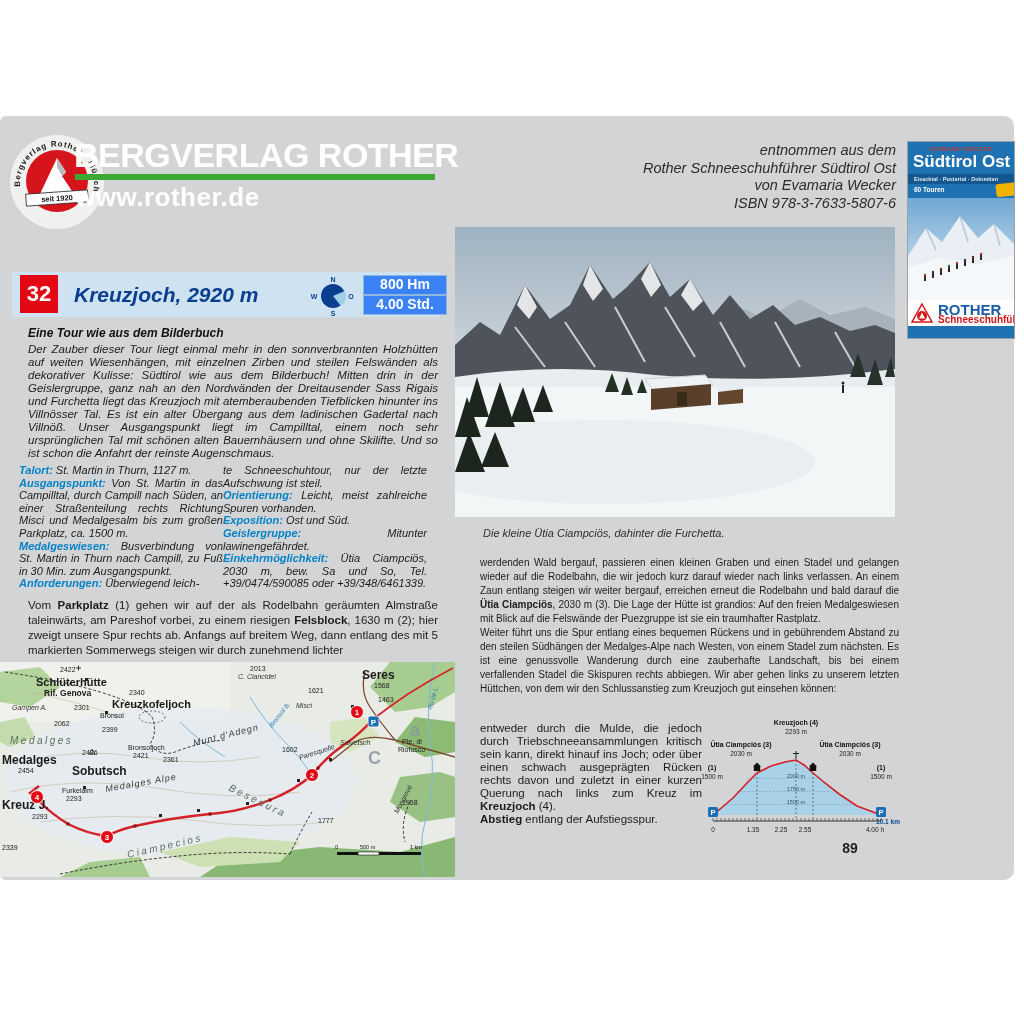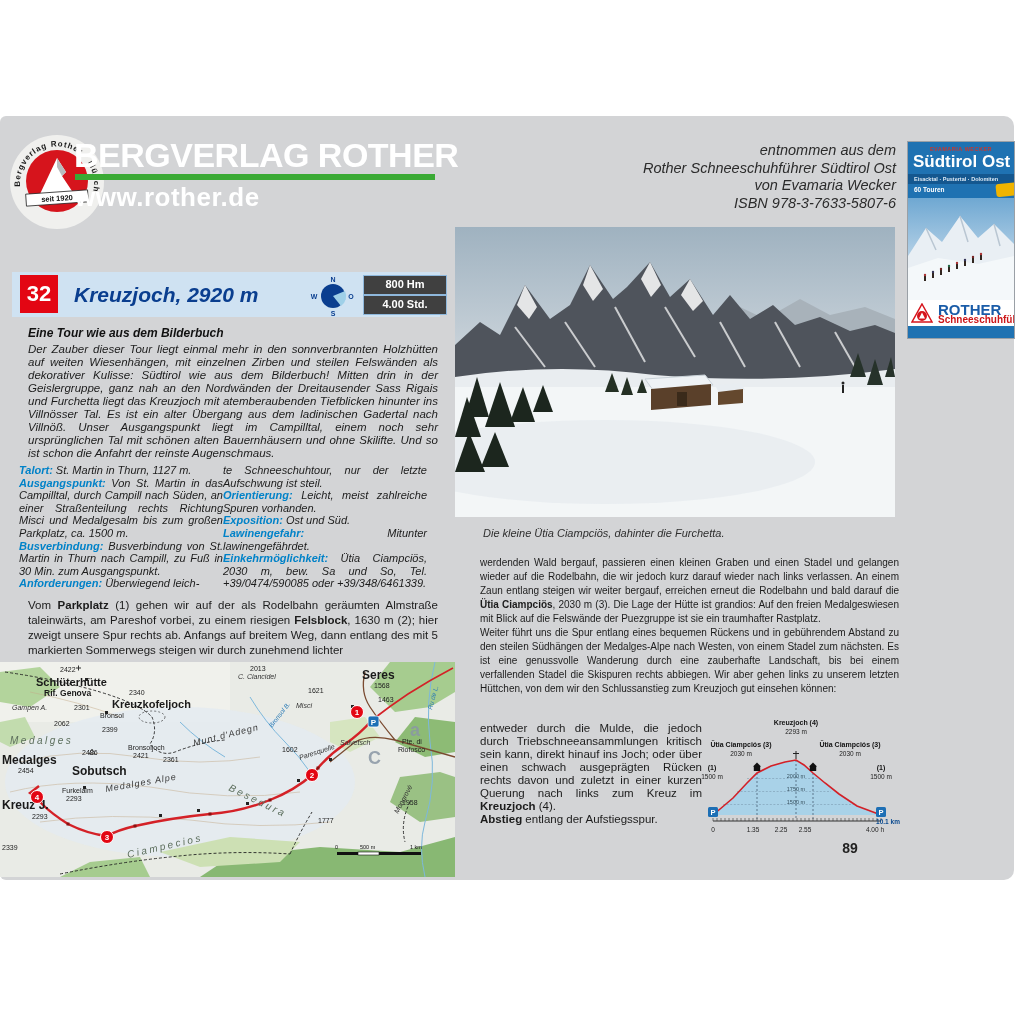--- a/index.html
+++ b/index.html
@@ -29,22 +29,22 @@
   .cov-band{position:absolute;left:0;top:158px;width:106px;height:26px;background:#fff;}
   .cov-brand{position:absolute;left:30px;top:1px;font-size:15px;font-weight:bold;color:#1a5ca8;white-space:nowrap;}
   .cov-series{position:absolute;left:30px;top:14px;font-size:10px;font-weight:bold;color:#cc1719;white-space:nowrap;}
   
   .band{position:absolute;left:12px;top:156px;width:428px;height:45px;background:#cfe2f2;}
   .tournum{position:absolute;left:8px;top:3px;width:38px;height:38px;background:#e30613;color:#fff;
     font-size:22px;font-weight:bold;text-align:center;line-height:38px;}
   .tourtitle{position:absolute;left:62px;top:0;height:45px;line-height:45px;font-size:21px;
     font-weight:bold;font-style:italic;color:#0a3e8f;}
   .stats{position:absolute;left:352px;top:0;width:82px;}
-  .stat{position:absolute;left:0;width:82px;height:18px;background:#404040;color:#fff;
-    font-size:11px;font-weight:bold;text-align:center;line-height:17px;box-shadow:0 0 0 1px #8fb8dc;}
+  .stat{position:absolute;left:0;width:82px;height:18px;background:#3b82f6;color:#fff;
+    font-size:14px;font-weight:bold;text-align:center;line-height:17px;box-shadow:0 0 0 1px #8fb8dc;}
   .compassbox{position:absolute;left:298px;top:1px;}
   
   .introhead{position:absolute;left:28px;top:210px;font-size:12px;font-weight:bold;font-style:italic;color:#111;}
   .intro{position:absolute;left:28px;top:227px;width:410px;font-size:11.5px;font-style:italic;
     line-height:13px;text-align:justify;color:#1c1c1c;}
   .infocols{position:absolute;left:19px;top:348px;width:410px;display:flex;font-style:italic;}
   .icol{width:204px;font-size:11px;line-height:12.6px;text-align:justify;color:#1c1c1c;}
   .lbl{color:#0082c8;font-weight:bold;}
   .para{color:#1c1c1c;}
   .p1{position:absolute;left:28px;top:482px;width:410px;font-size:11.5px;line-height:15px;text-align:justify;}
@@ -178,28 +178,28 @@
     </div>
   </div>
 
   <div class="introhead">Eine Tour wie aus dem Bilderbuch</div>
   <div class="intro">Der Zauber dieser Tour liegt einmal mehr in den sonnverbrannten Holzhütten auf weiten Wiesenhängen, mit einzelnen Zirben und steilen Felswänden als dekorativer Kulisse: Südtirol wie aus dem Bilderbuch! Mitten drin in der Geislergruppe, ganz nah an den Nordwänden der Dreitausender Sass Rigais und Furchetta liegt das Kreuzjoch mit atemberaubenden Tiefblicken hinunter ins Villnösser Tal. Es ist ein alter Übergang aus dem ladinischen Gadertal nach Villnöß. Unser Ausgangspunkt liegt im Campilltal, einem noch sehr ursprünglichen Tal mit schönen alten Bauernhäusern und ohne Skilifte. Und so ist schon die Anfahrt der reinste Augenschmaus.</div>
 
   <div class="infocols">
     <div class="icol" id="icol1">
         <div><span class="lbl">Talort:</span> St. Martin in Thurn, 1127 m.</div>
         <div><span class="lbl">Ausgangspunkt:</span> Von St. Martin in das Campilltal, durch Campill nach Süden, an einer Straßenteilung rechts Richtung Misci und Medalgesalm bis zum großen Parkplatz, ca. 1500 m.</div>
-        <div><span class="lbl">Busverbindung:</span> Busverbindung von St. Martin in Thurn nach Campill, zu Fuß in 30 Min. zum Ausgangspunkt.</div>
+        <div><span class="lbl">Medalgeswiesen:</span> Busverbindung von St. Martin in Thurn nach Campill, zu Fuß in 30 Min. zum Ausgangspunkt.</div>
         <div><span class="lbl">Anforderungen:</span> Überwiegend leich-</div>
       </div>
     <div class="icol" id="icol2">
         <div>te Schneeschuhtour, nur der letzte Aufschwung ist steil.</div>
         <div><span class="lbl">Orientierung:</span> Leicht, meist zahlreiche Spuren vorhanden.</div>
         <div><span class="lbl">Exposition:</span> Ost und Süd.</div>
-        <div><span class="lbl">Lawinengefahr:</span> Mitunter lawinengefährdet.</div>
+        <div><span class="lbl">Geislergruppe:</span> Mitunter lawinengefährdet.</div>
         <div><span class="lbl">Einkehrmöglichkeit:</span> Ütia Ciampciös, 2030 m, bew. Sa und So, Tel. +39/0474/590085 oder +39/348/6461339.</div>
       </div>
   </div>
 
   <div class="para p1"><span>Vom </span><span class="b">Parkplatz</span><span> (1) gehen wir auf der als Rodelbahn geräumten Almstraße taleinwärts, am Pareshof vorbei, zu einem riesigen </span><span class="b">Felsblock</span><span>, 1630 m (2); hier zweigt unsere Spur rechts ab. Anfangs auf breitem Weg, dann entlang des mit 5 markierten Sommerwegs steigen wir durch zunehmend lichter</span></div>
 
   <div class="photobox">
     <svg width="440" height="290" viewBox="0 0 440 290">
       <defs>
           <linearGradient id="sky" x1="0" y1="0" x2="0" y2="1">

